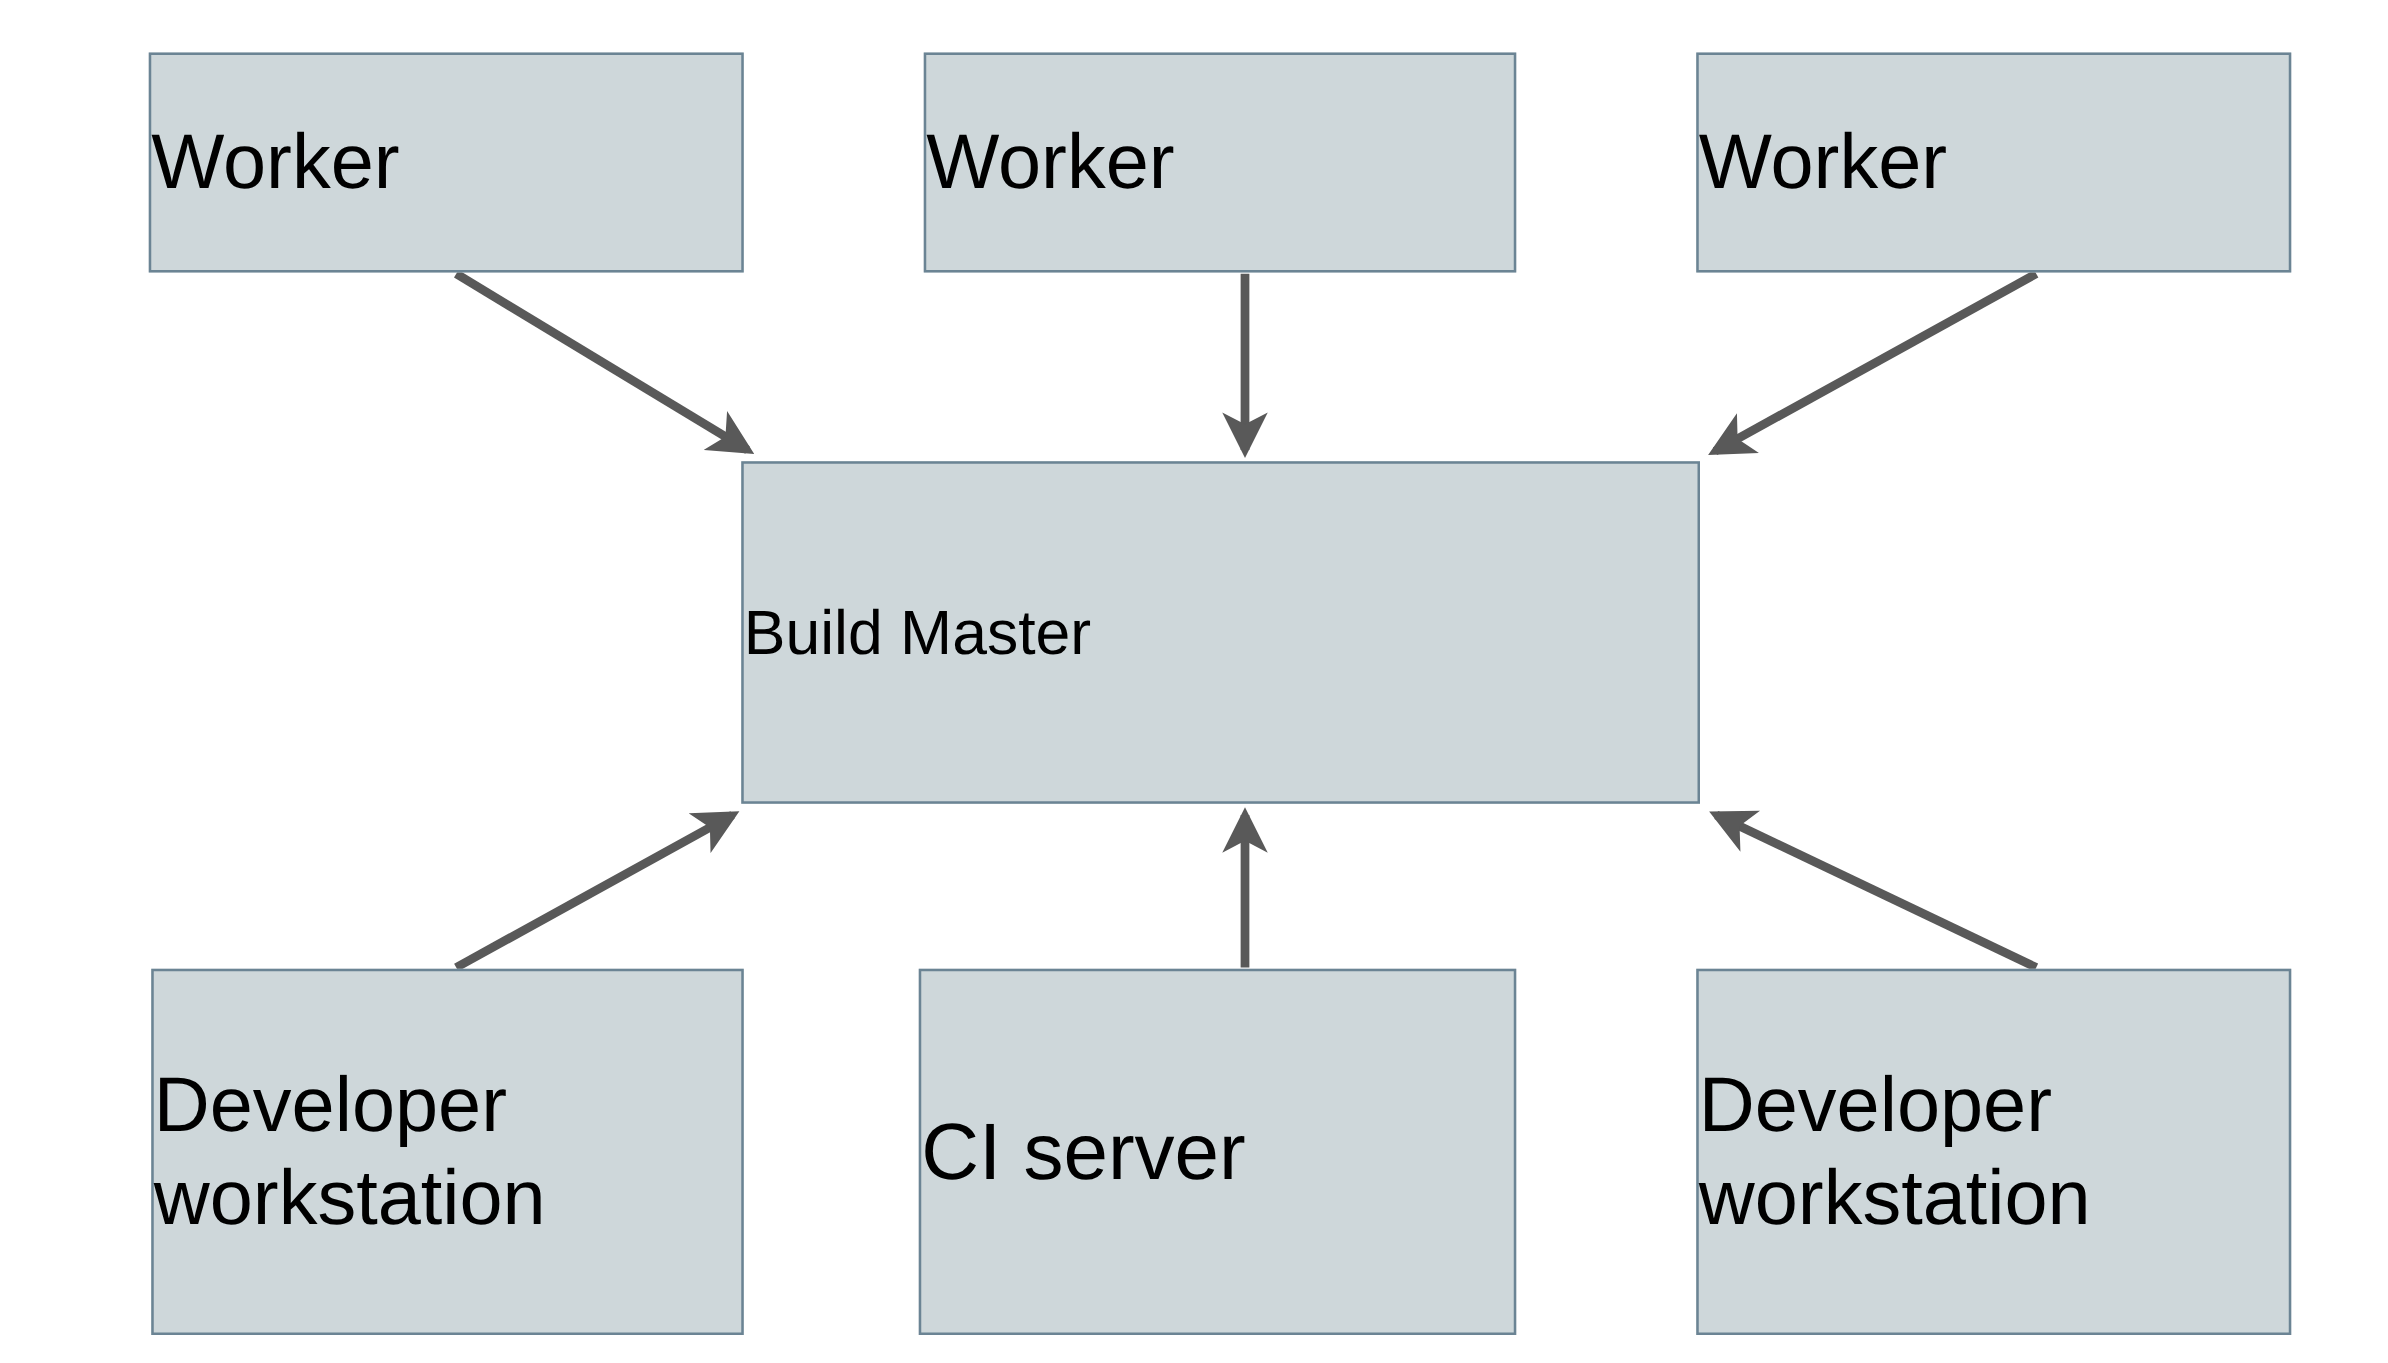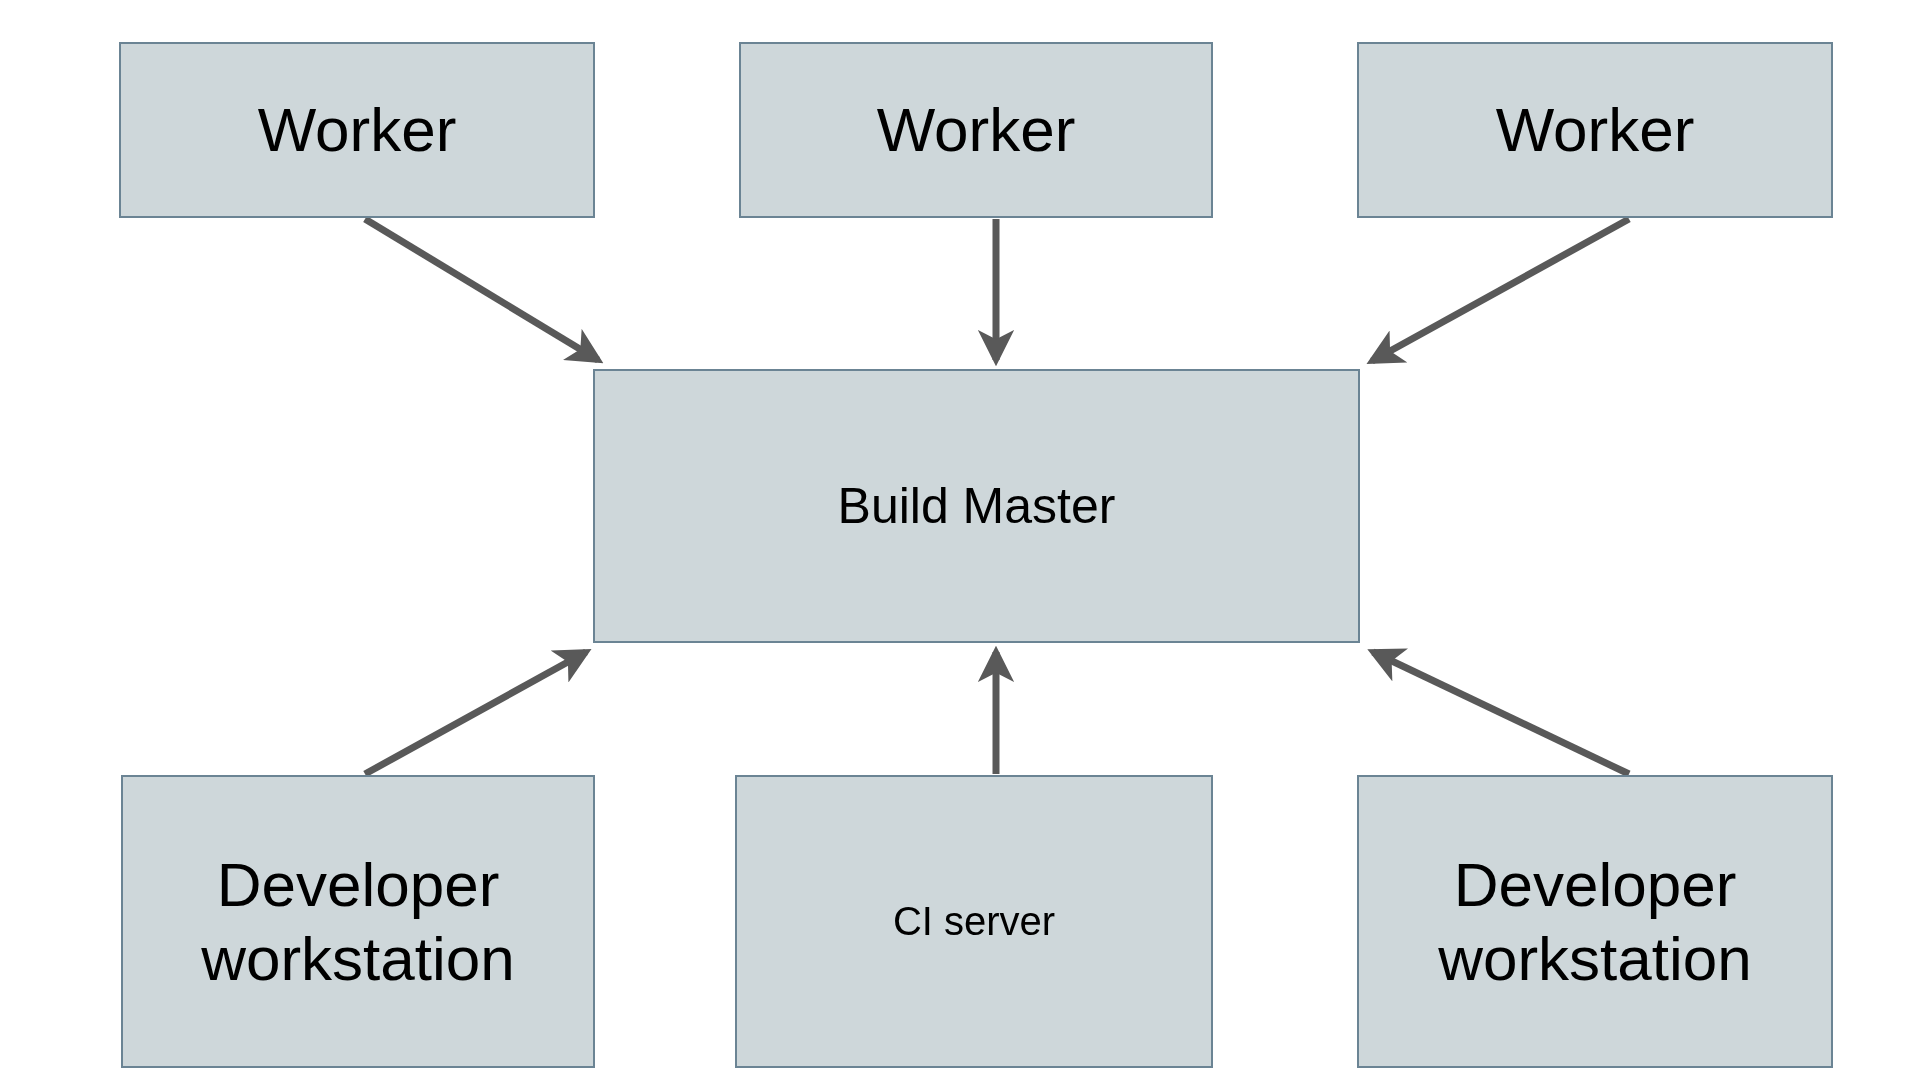--- a/index.html
+++ b/index.html
@@ -28,21 +28,21 @@
     pointer-events: none;
   }
   .node {
     position: absolute;
     box-sizing: border-box;
     background: #ced7da;
     border: 2px solid #6b8494;
     display: flex;
     align-items: center;
     justify-content: center;
-    text-align: center;
+    text-align: left;
     color: #000000;
     font-family: "Liberation Sans", sans-serif;
     font-weight: 400;
     line-height: 1.18;
     white-space: pre-line;
   }
   .node-label {
     display: block;
     width: 100%;
     white-space: pre-line;
@@ -51,21 +51,21 @@
   
   #node-worker-1 { left: 119px; top: 42px;  width: 476px; height: 176px; font-size: 62px; }
   #node-worker-2 { left: 739px; top: 42px;  width: 474px; height: 176px; font-size: 62px; }
   #node-worker-3 { left: 1357px; top: 42px; width: 476px; height: 176px; font-size: 62px; }
 
   
   #node-build-master { left: 593px; top: 369px; width: 767px; height: 274px; font-size: 50px; }
 
   
   #node-dev-workstation-1 { left: 121px;  top: 775px; width: 474px; height: 293px; font-size: 62px; }
-  #node-ci-server         { left: 735px;  top: 775px; width: 478px; height: 293px; font-size: 40px; }
+  #node-ci-server         { left: 735px;  top: 775px; width: 478px; height: 293px; font-size: 64px; }
   #node-dev-workstation-2 { left: 1357px; top: 775px; width: 476px; height: 293px; font-size: 62px; }
 </style>
 </head>
 <body>
 
 <div id="diagram-canvas">
 
   <svg id="edge-layer" viewBox="0 0 1910 1090" width="1910" height="1090" xmlns="http://www.w3.org/2000/svg">
     <defs>
       <marker id="arrowhead" markerWidth="5.2" markerHeight="5.2" refX="4.3" refY="2.6" orient="auto" markerUnits="strokeWidth">

